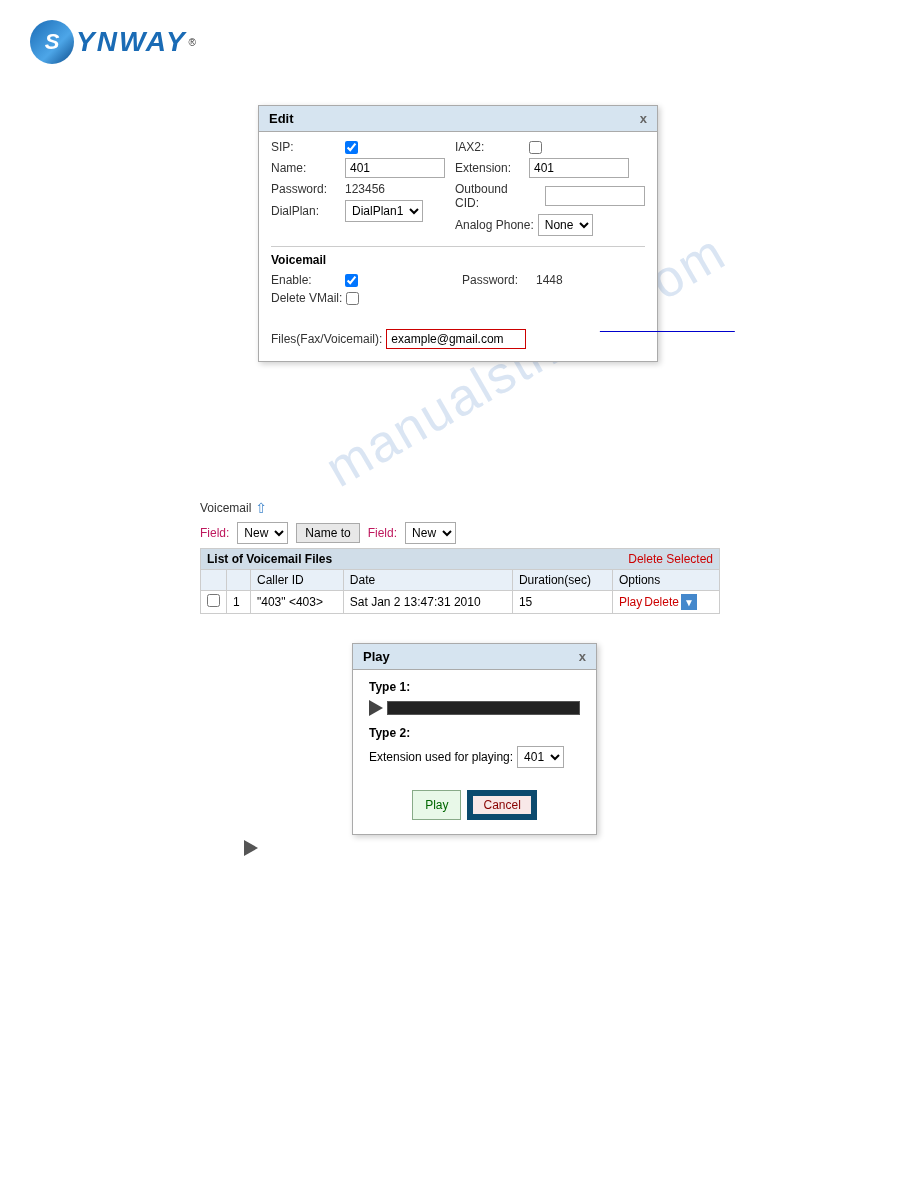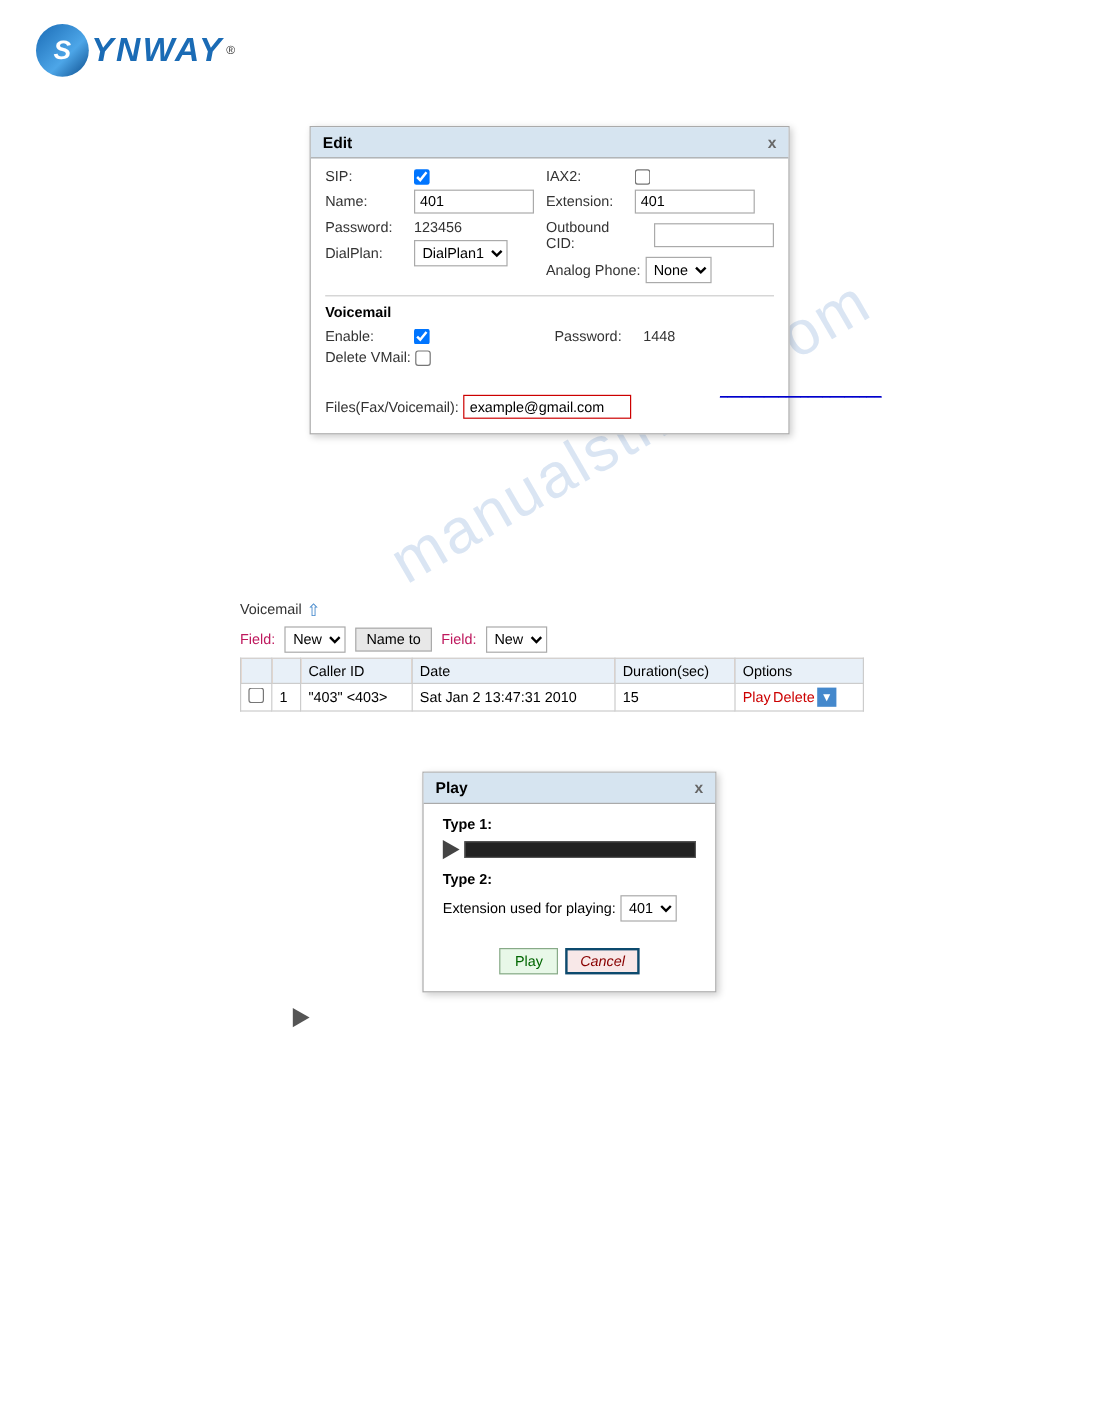--- a/index.html
+++ b/index.html
@@ -217,21 +217,21 @@
       border: 1px solid #ccc;
       padding: 3px 6px;
       text-align: left;
       font-weight: normal;
     }
     .voicemail-table td {
       border: 1px solid #ccc;
       padding: 3px 6px;
     }
     .table-header-row {
-      background: #f97316;
+      background: #5eead4;
       font-weight: bold;
     }
     .delete-selected {
       color: #cc0000;
       cursor: pointer;
       font-size: 12px;
       text-align: right;
     }
     .play-link {
       color: #cc0000;
@@ -317,26 +317,25 @@
     .play-button {
       background: #e8f8e8;
       border: 1px solid #88aa88;
       color: #006600;
       padding: 2px 12px;
       font-size: 12px;
       cursor: pointer;
     }
     .cancel-button {
       background: #f8e8e8;
-      border: 2px solid #0c4a6e;
+      border: 6px solid #0c4a6e;
       color: #880000;
       padding: 2px 10px;
       font-size: 12px;
       cursor: pointer;
-      font-style: italic;
     }
 
     
     .bottom-play {
       position: absolute;
       top: 840px;
       left: 244px;
       font-size: 14px;
       color: #555;
       cursor: pointer;
@@ -468,20 +467,24 @@
     <select class="form-select">
       <option>New</option>
     </select>
     <button class="moveto-btn">Name to</button>
     <span class="field-label">Field:</span>
     <select class="form-select">
       <option>New</option>
     </select>
   </div>
 
+  <div class="list-header">
+    <span class="list-header-title">List of Voicemail Files</span>
+    <span class="delete-selected">Delete Selected</span>
+  </div>
   <table class="voicemail-table">
     <thead>
       <tr class="table-header-row">
         <th style="width:20px;"></th>
         <th style="width:24px;"></th>
         <th>Caller ID</th>
         <th>Date</th>
         <th>Duration(sec)</th>
         <th>Options</th>
       </tr>

